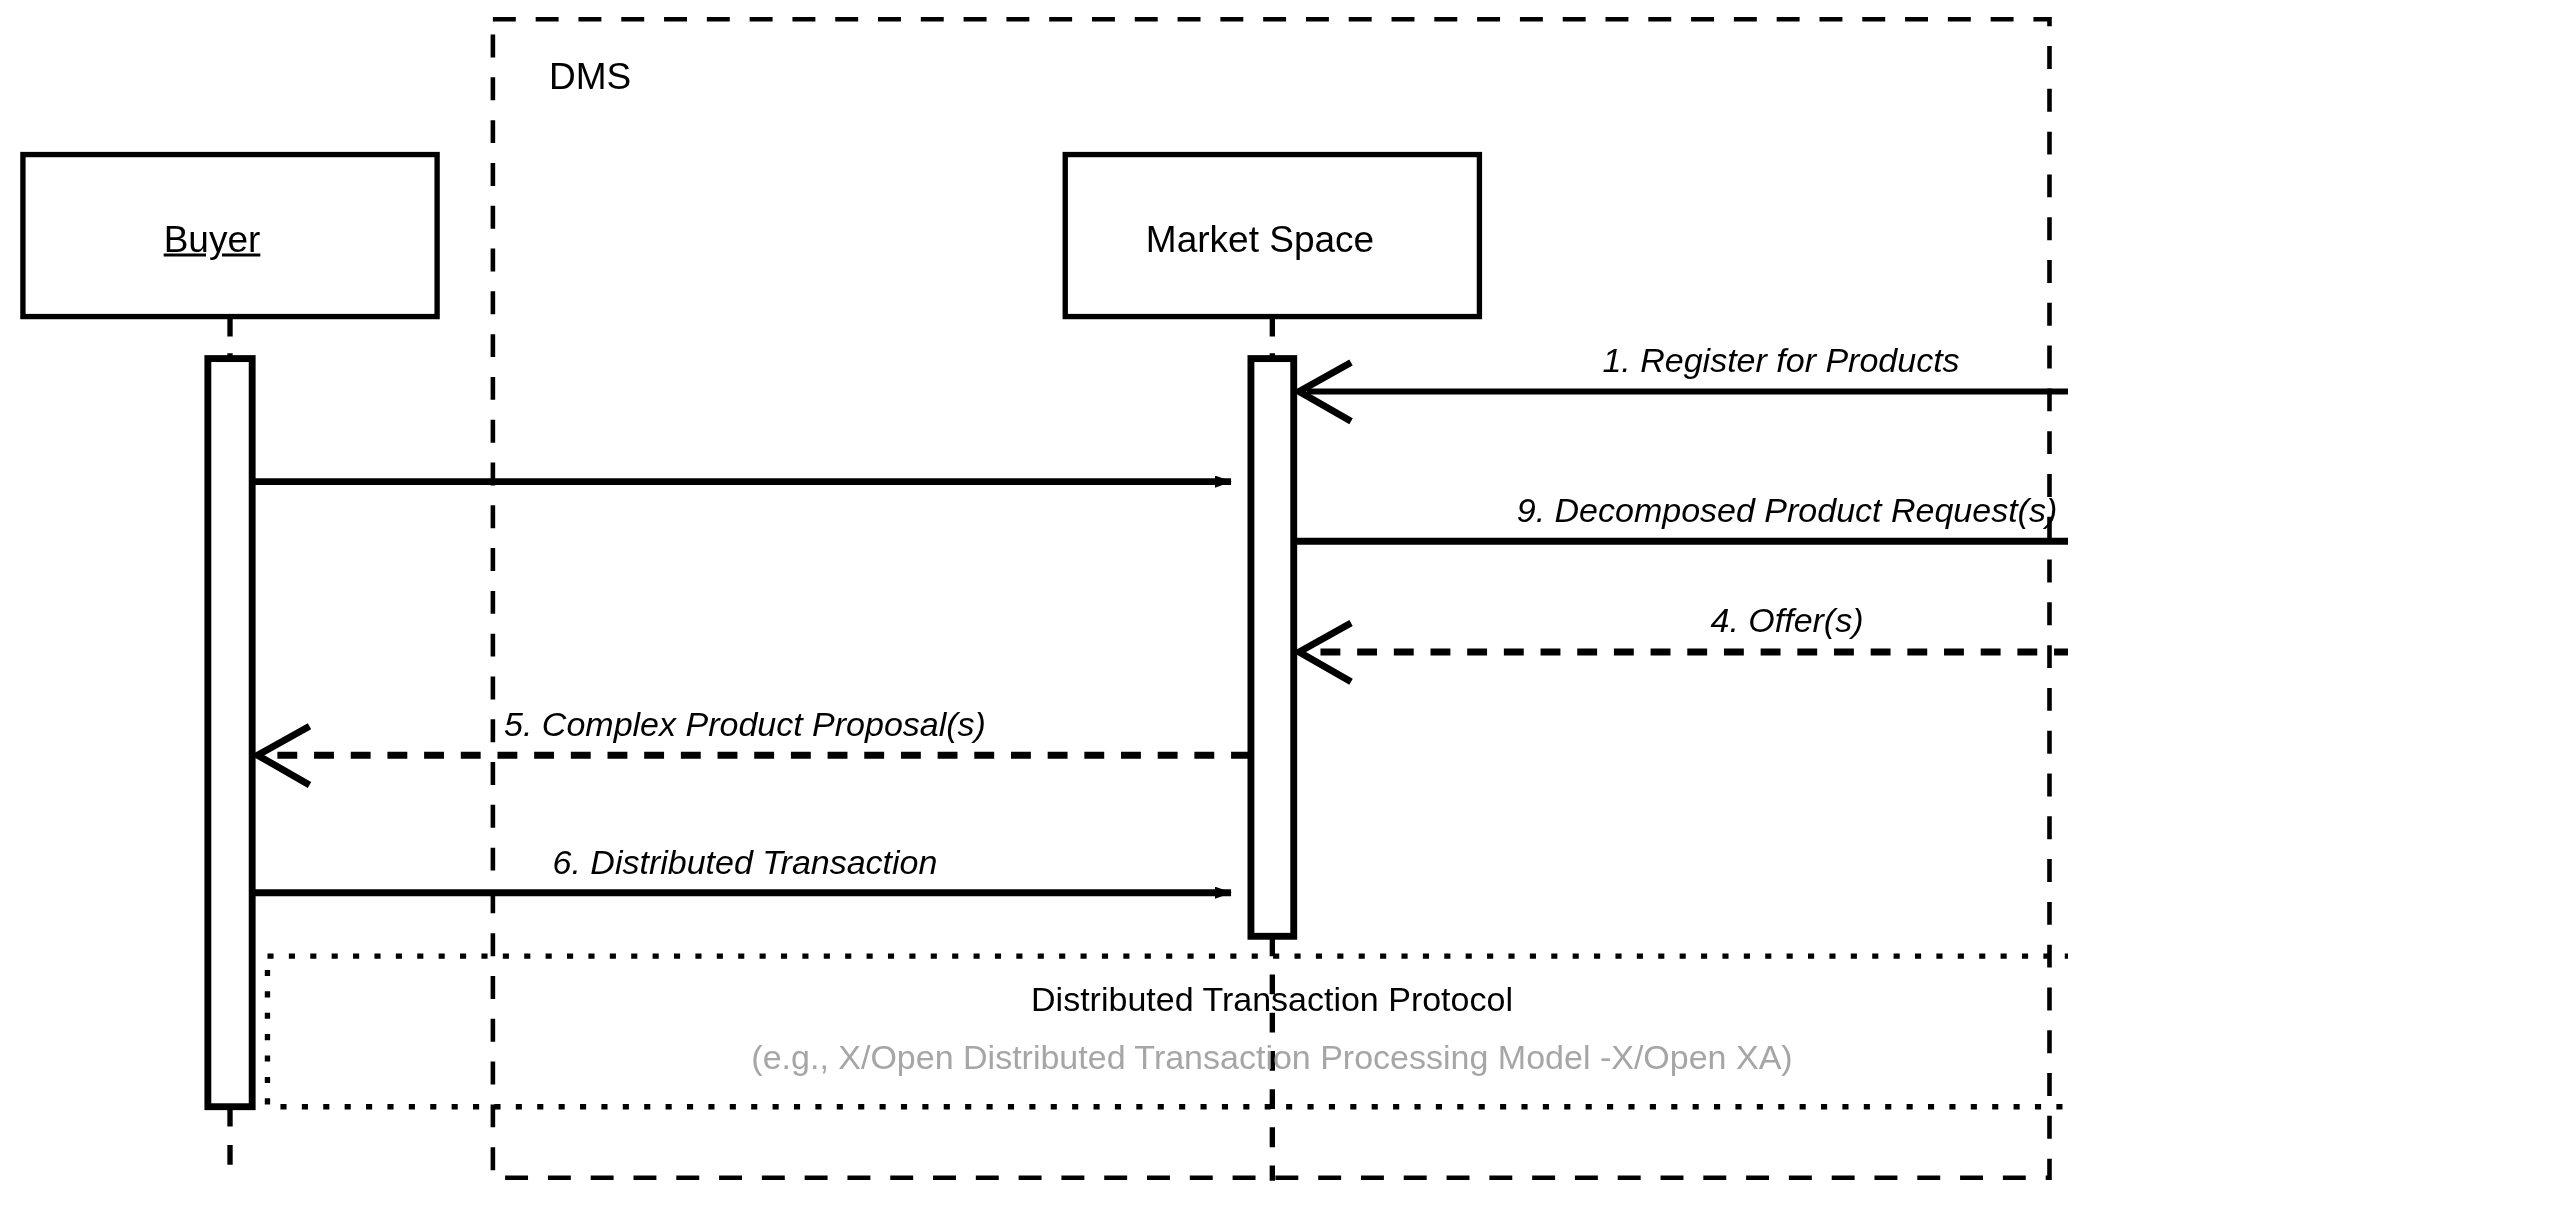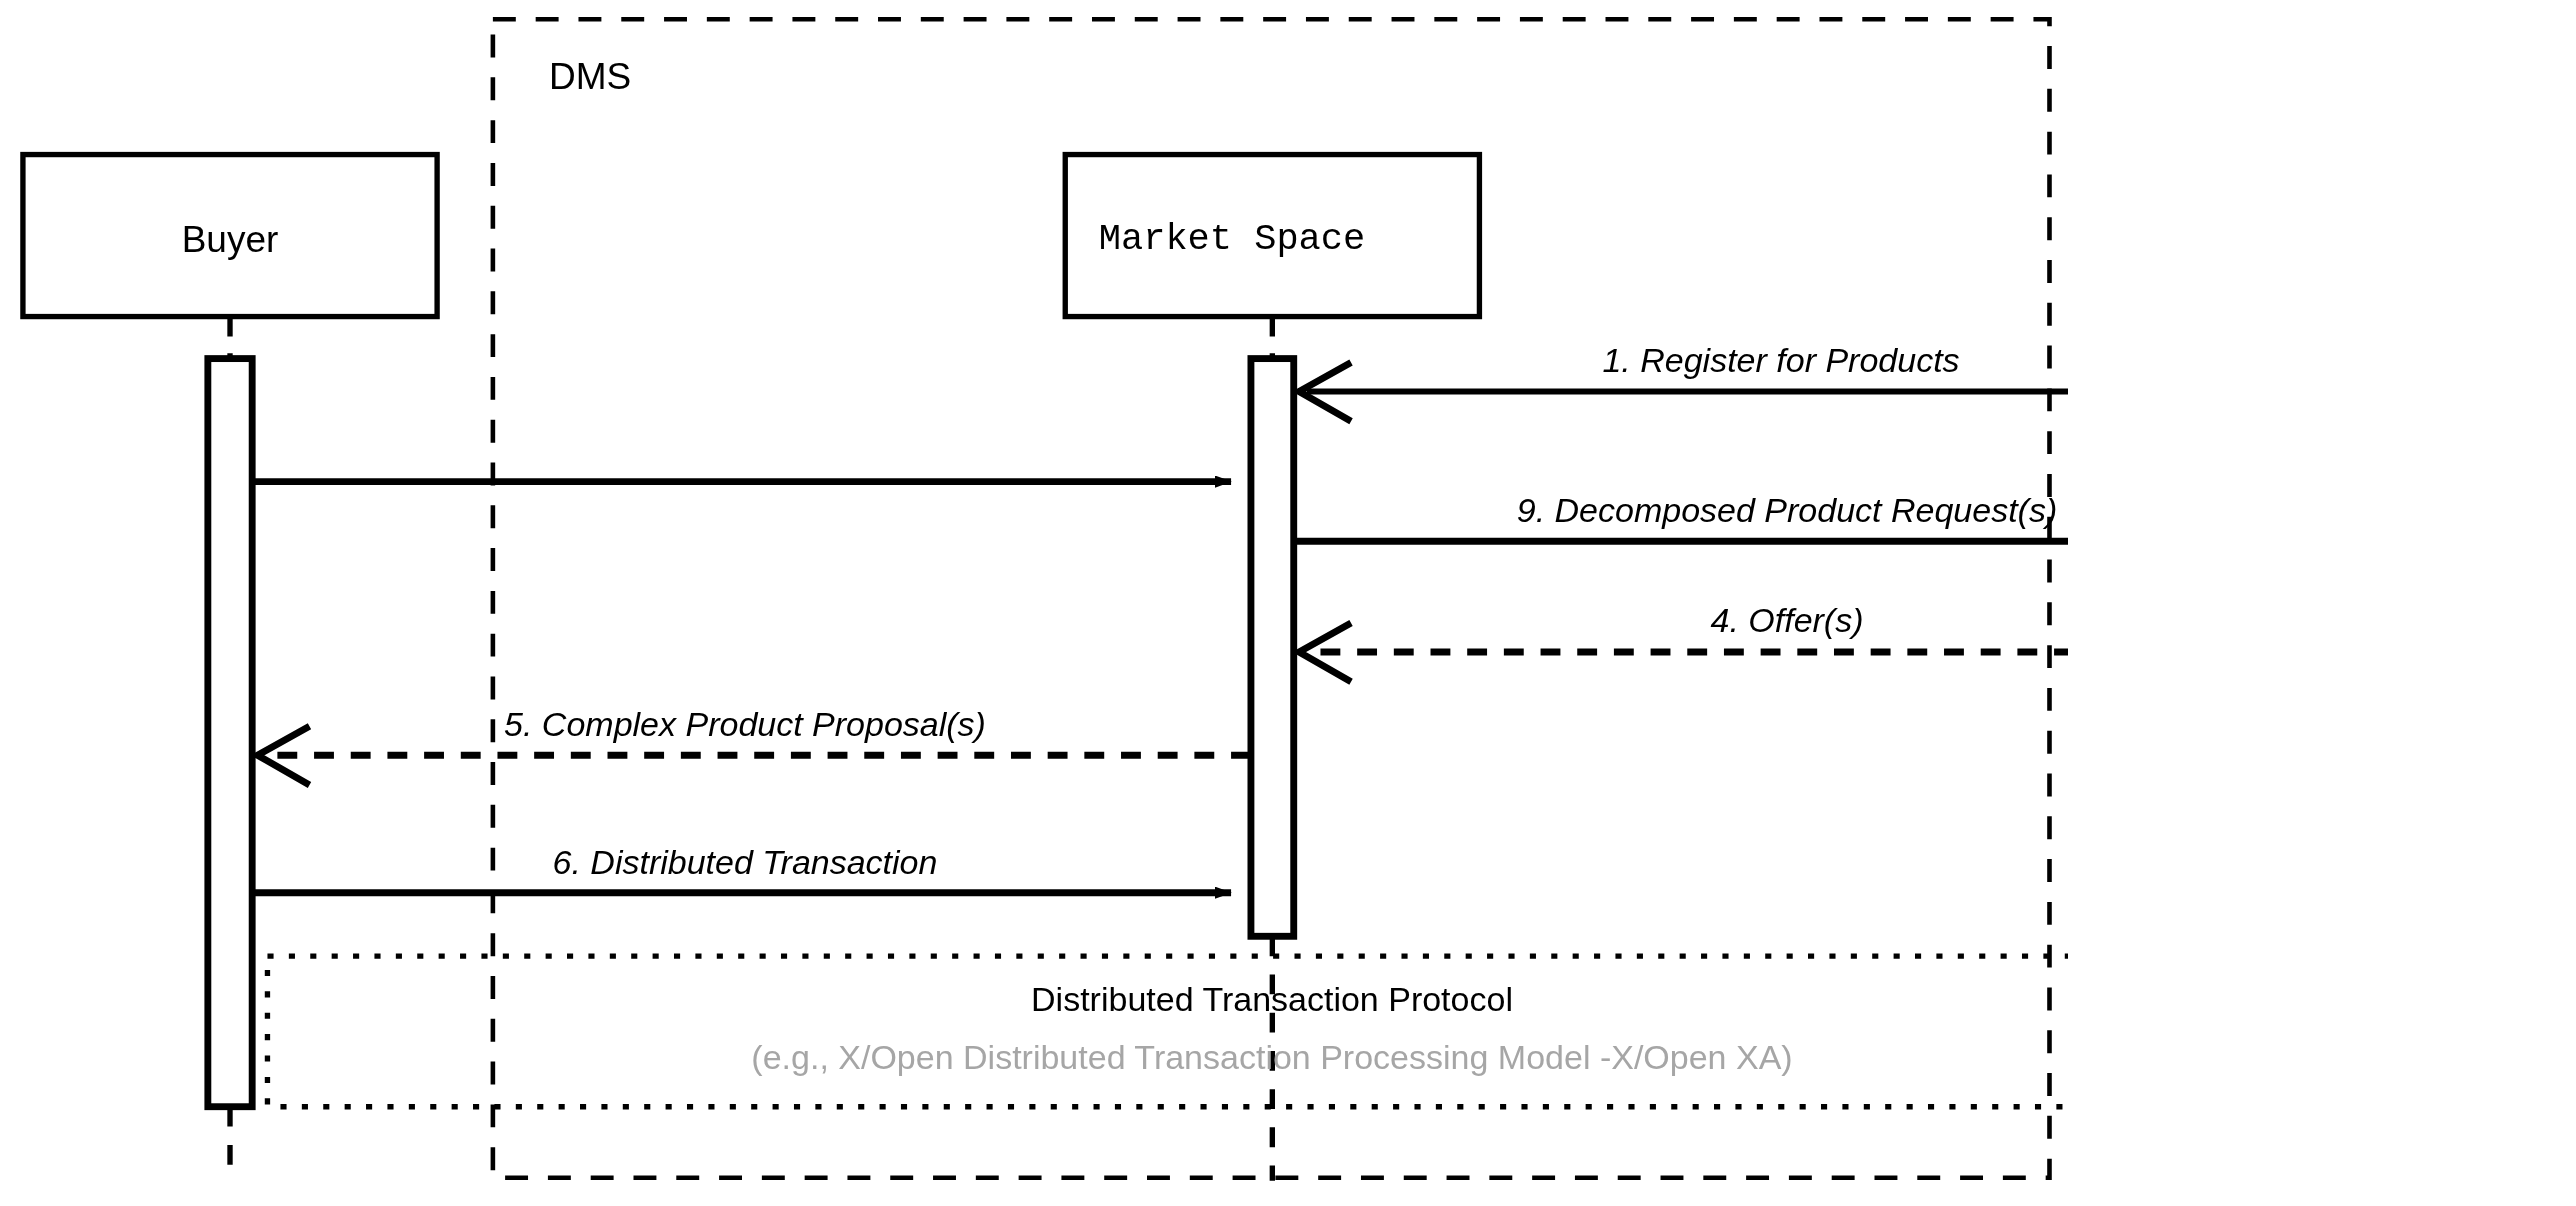--- a/index.html
+++ b/index.html
@@ -101,22 +101,22 @@
     <line x1="1637" y1="988" x2="348" y2="988" stroke="#000000" stroke-width="9" stroke-dasharray="26,22"></line>
     <polyline points="405,950 337,988 405,1027" fill="none" stroke="#000000" stroke-width="9"></polyline>
 
     <line x1="330" y1="1168" x2="1611" y2="1168" stroke="#000000" stroke-width="9" marker-end="url(#filledArrow)"></line>
 
     <rect x="350" y="1251" width="2630" height="197" fill="none" stroke="#000000" stroke-width="7" stroke-dasharray="8,20"></rect>
   </svg>
 
   <div class="lbl frame-label" style="left:549px; top:58px;">DMS</div>
 
-  <div class="lbl actor-label" style="left:230px; top:239px;">Buyer</div>
-  <div class="lbl actor-label" style="left:1232px; top:239px;font-family:Liberation Mono, monospace;">Market Space</div>
+  <div class="lbl actor-label" style="left:212px; top:239px;text-decoration:underline;">Buyer</div>
+  <div class="lbl actor-label" style="left:1260px; top:239px;">Market Space</div>
   <div class="lbl actor-label" style="left:2315px; top:239px;">Product</div>
 
   <div class="lbl msg-label" style="left:1781px; top:377px;">1. Register for Products</div>
   <div class="lbl msg-label" style="left:1787px; top:527px;">9. Decomposed Product Request(s)</div>
   <div class="lbl msg-label" style="left:1787px; top:637px;">4. Offer(s)</div>
   <div class="lbl msg-label" style="left:745px; top:741px;">5. Complex Product Proposal(s)</div>
   <div class="lbl msg-label" style="left:745px; top:879px;">6. Distributed Transaction</div>
 
   <div class="lbl note-sub" style="left:1272px; top:1057px; color:#a6a6a6;">(e.g., X/Open Distributed Transaction Processing Model -X/Open XA)</div>
   <div class="lbl note-title" style="left:1272px; top:999px;">Distributed Transaction Protocol</div>

